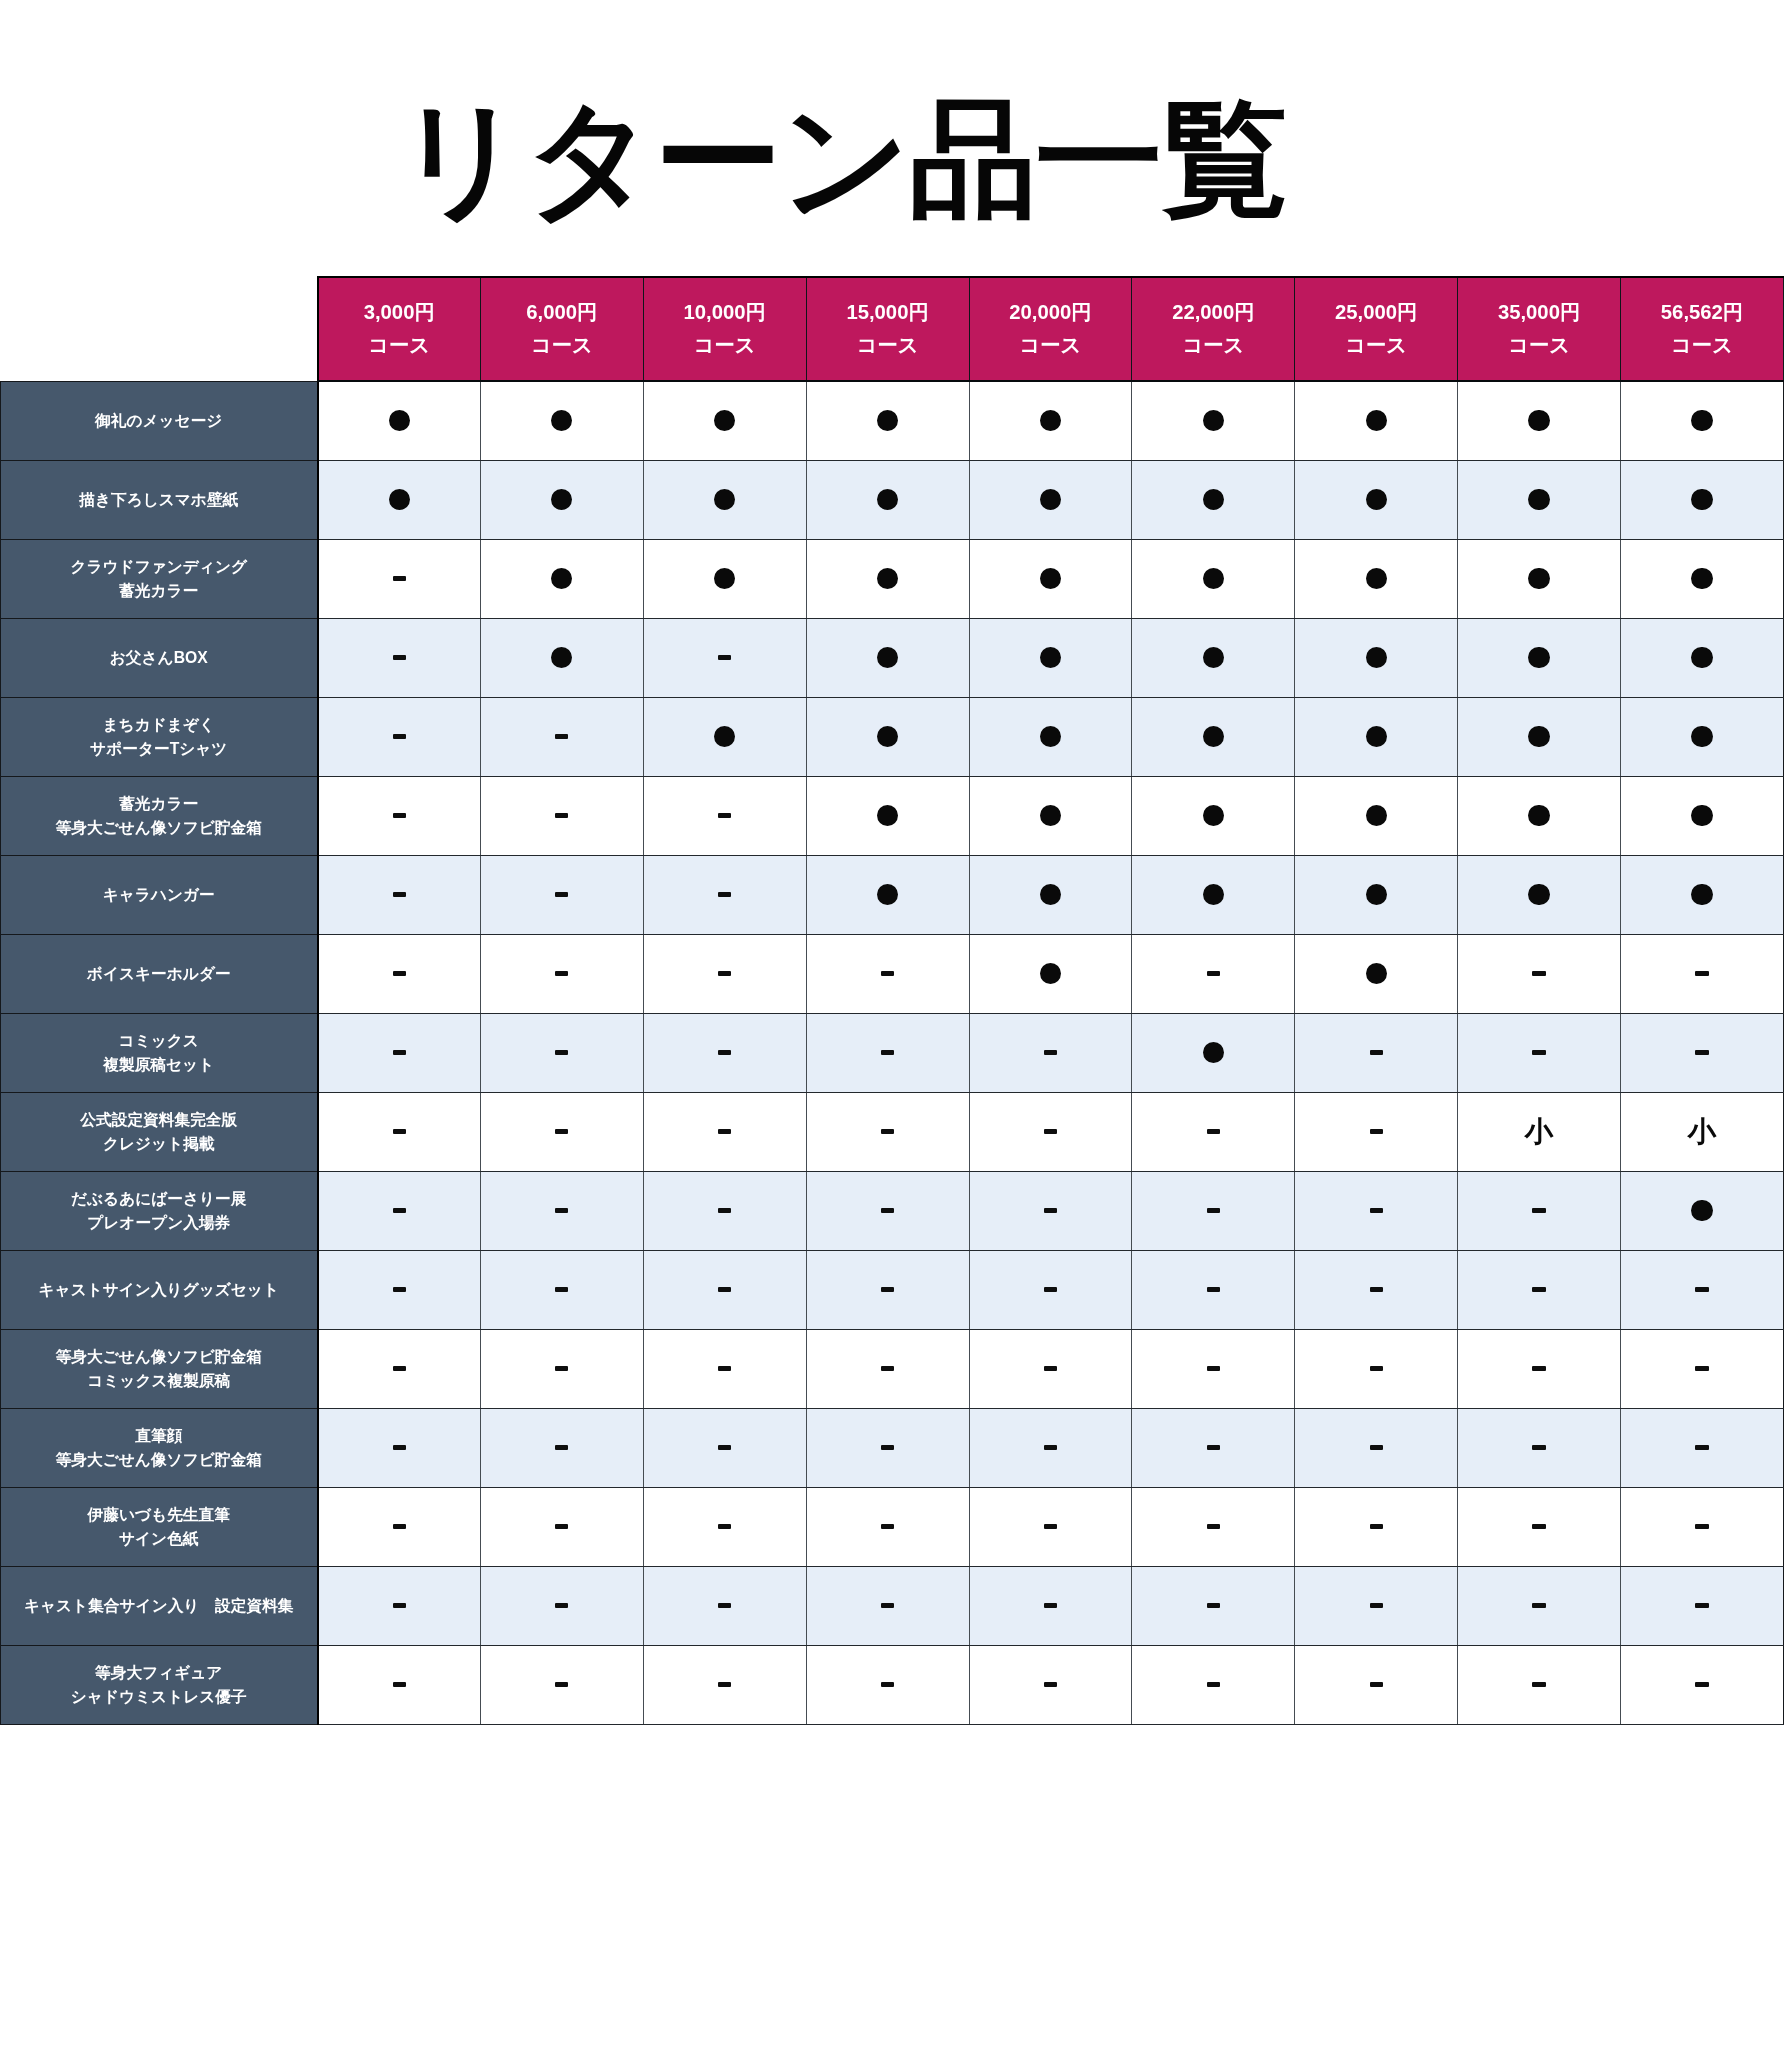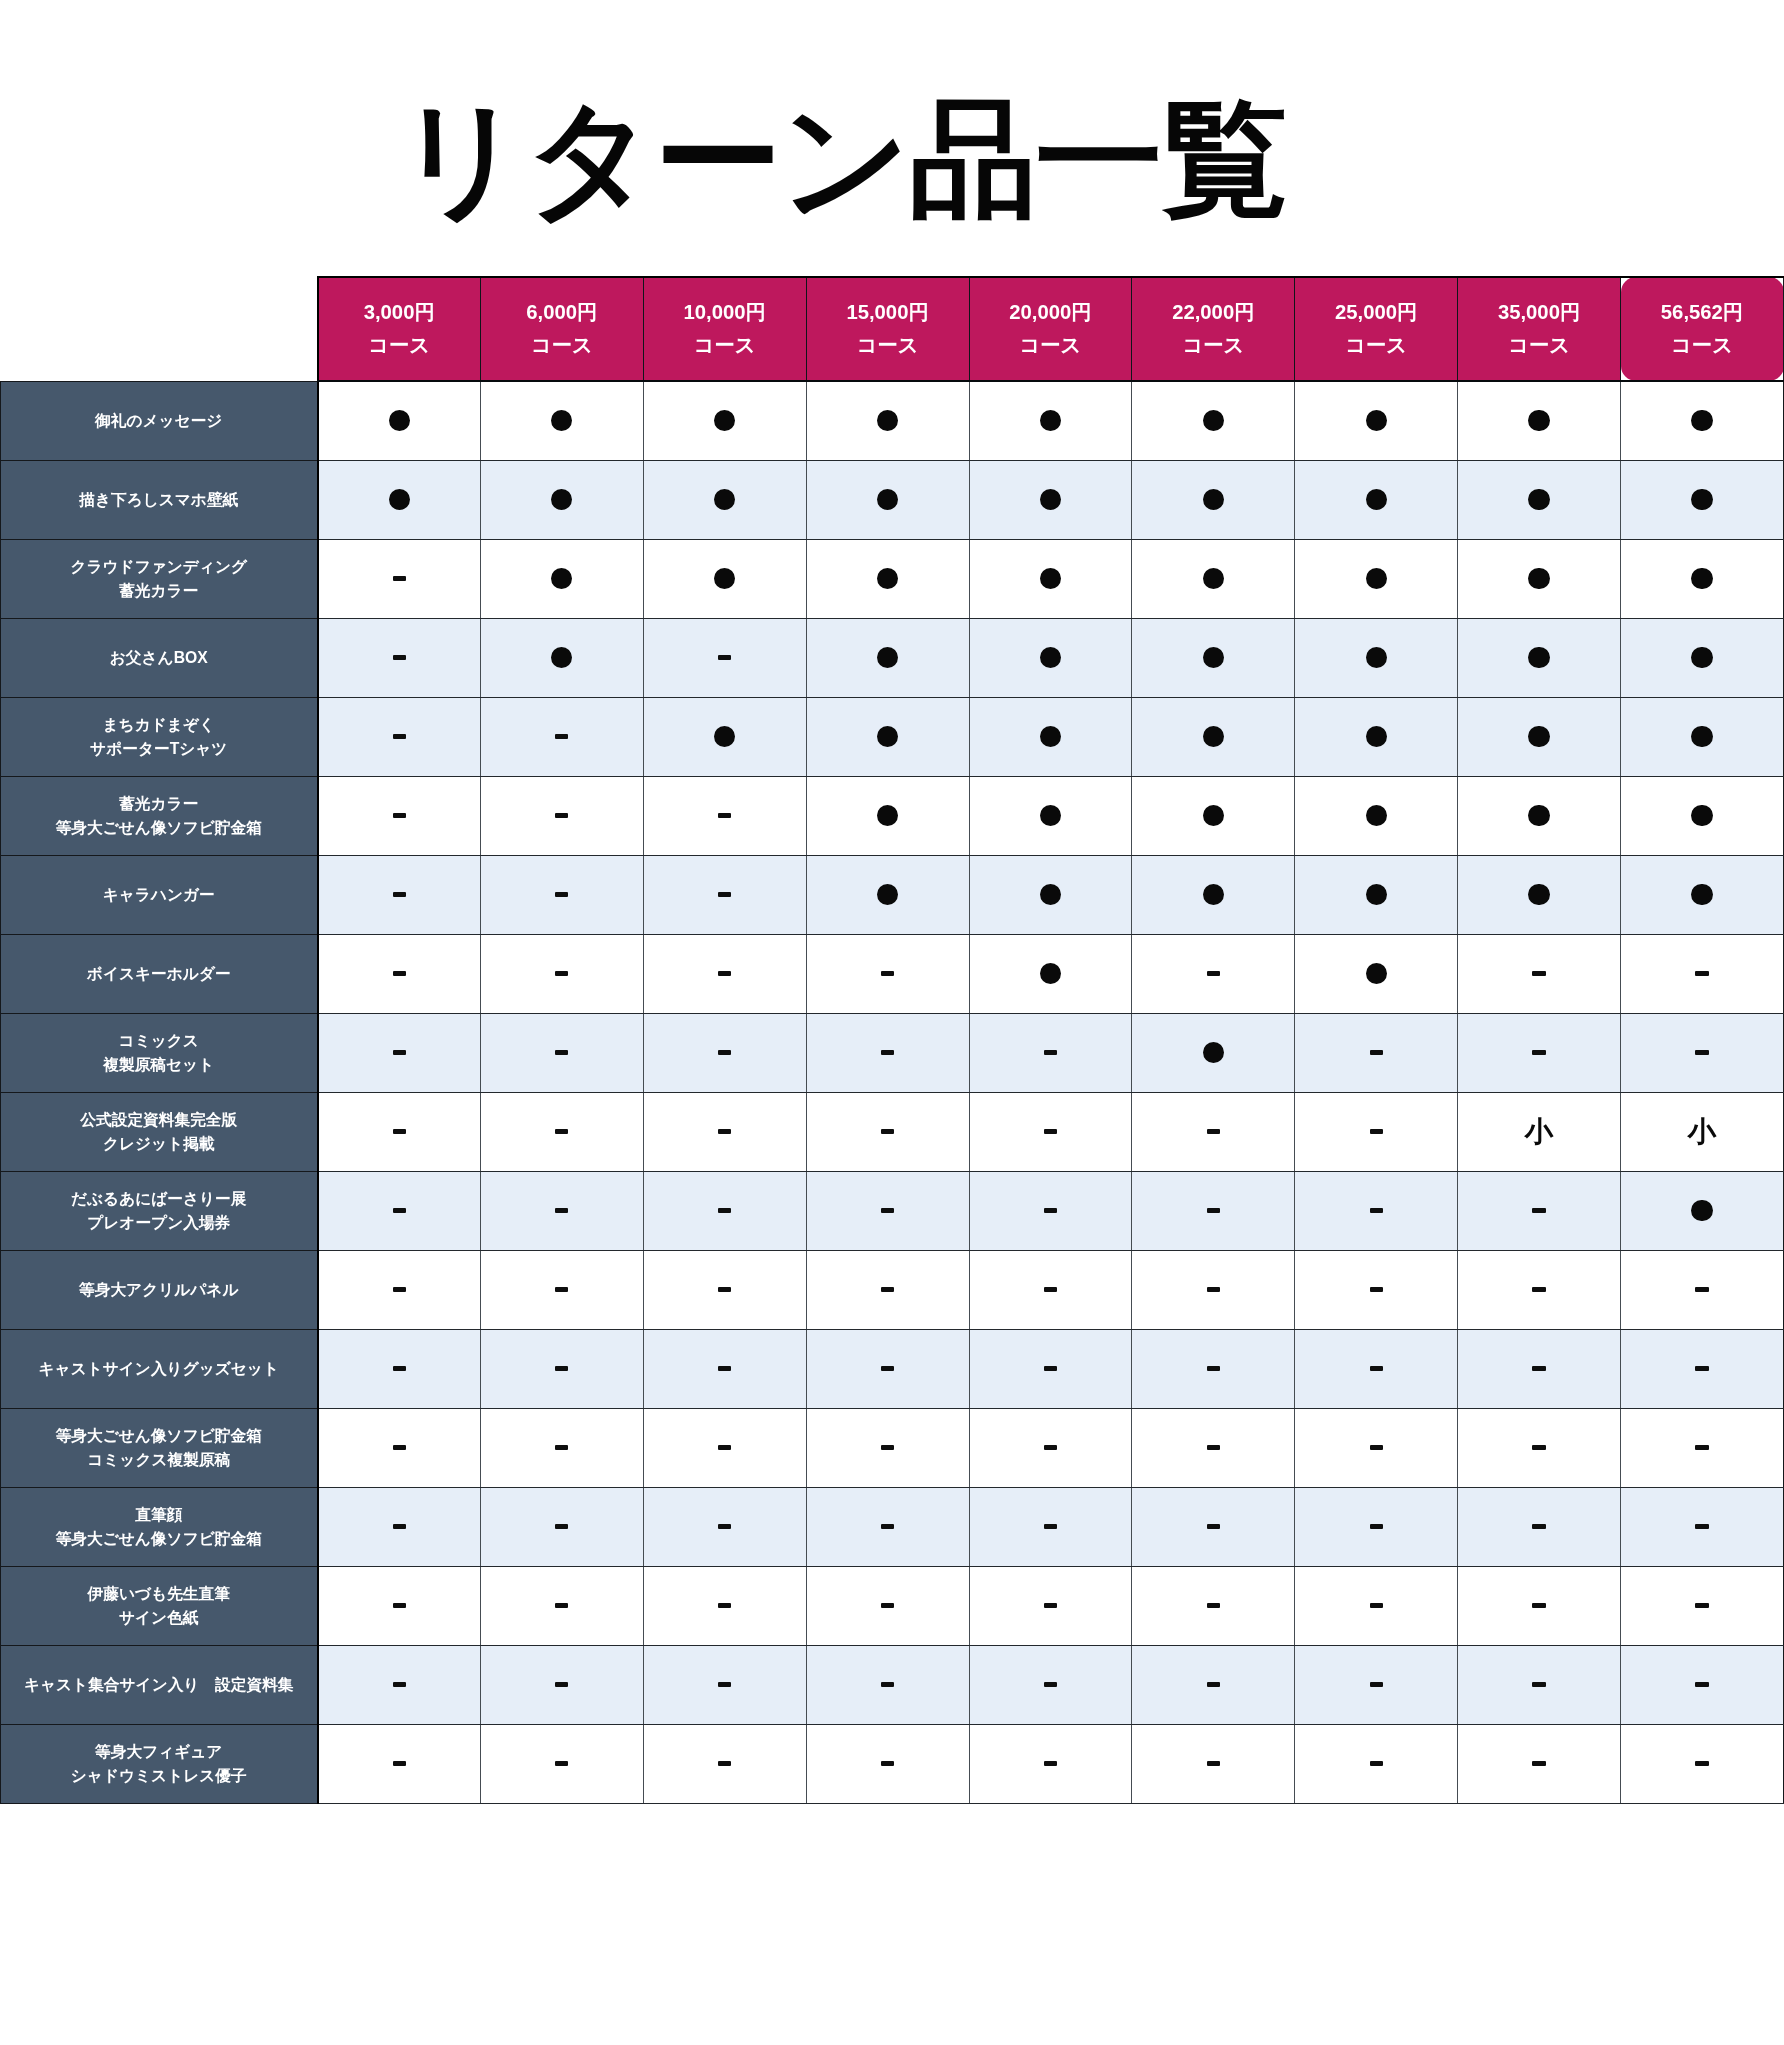--- a/index.html
+++ b/index.html
@@ -43,21 +43,21 @@
     color:#ffffff;
     font-size:20.3px;
     font-weight:700;
     line-height:1.65;
     border-top:2px solid #000000;
     border-bottom:2px solid #070a0d;
     border-left:1px solid #10151a;
     border-right:1px solid #10151a;
   }
   th.course.first { border-left:2.5px solid #000000; }
-  th.course.last  { border-right:1.5px solid #15181c;border-radius:15px; }
+  th.course.last  { border-right:1.5px solid #15181c; }
   tbody tr { height:79px; }
   td.rowlabel {
     background:#46586c;
     color:#ffffff;
     font-size:15.7px;
     font-weight:700;
     line-height:1.5;
     border-top:1.5px solid #15181c;
     border-bottom:1.5px solid #15181c;
     border-left:1.5px solid #15181c;
@@ -306,34 +306,20 @@
         <td class="cell"><span class="dash"></span></td>
         <td class="cell"><span class="dash"></span></td>
         <td class="cell"><span class="dash"></span></td>
         <td class="cell"><span class="dash"></span></td>
         <td class="cell"><span class="dash"></span></td>
         <td class="cell"><span class="dash"></span></td>
         <td class="cell"><span class="dash"></span></td>
         <td class="cell"><span class="dash"></span></td>
         <td class="cell last"><span class="dot"></span></td>
       </tr>
-      <tr>
-        <td class="rowlabel">
-          <div>等身大アクリルパネル</div>
-        </td>
-        <td class="cell"><span class="dash"></span></td>
-        <td class="cell"><span class="dash"></span></td>
-        <td class="cell"><span class="dash"></span></td>
-        <td class="cell"><span class="dash"></span></td>
-        <td class="cell"><span class="dash"></span></td>
-        <td class="cell"><span class="dash"></span></td>
-        <td class="cell"><span class="dash"></span></td>
-        <td class="cell"><span class="dash"></span></td>
-        <td class="cell last"><span class="dash"></span></td>
-      </tr>
       <tr class="alt">
         <td class="rowlabel">
           <div>キャストサイン入りグッズセット</div>
         </td>
         <td class="cell"><span class="dash"></span></td>
         <td class="cell"><span class="dash"></span></td>
         <td class="cell"><span class="dash"></span></td>
         <td class="cell"><span class="dash"></span></td>
         <td class="cell"><span class="dash"></span></td>
         <td class="cell"><span class="dash"></span></td>

